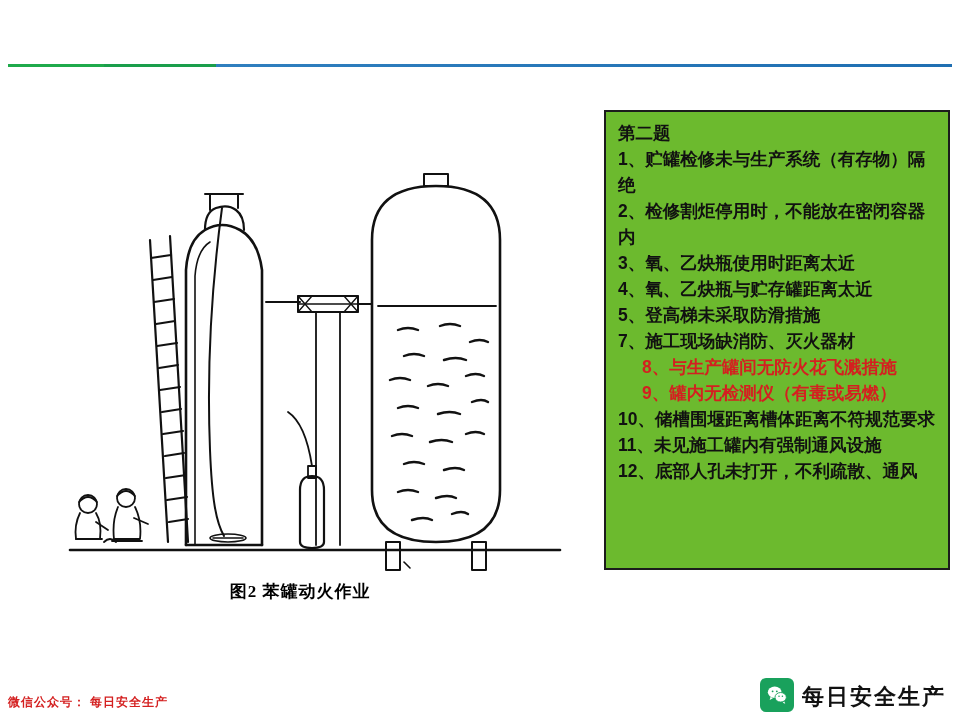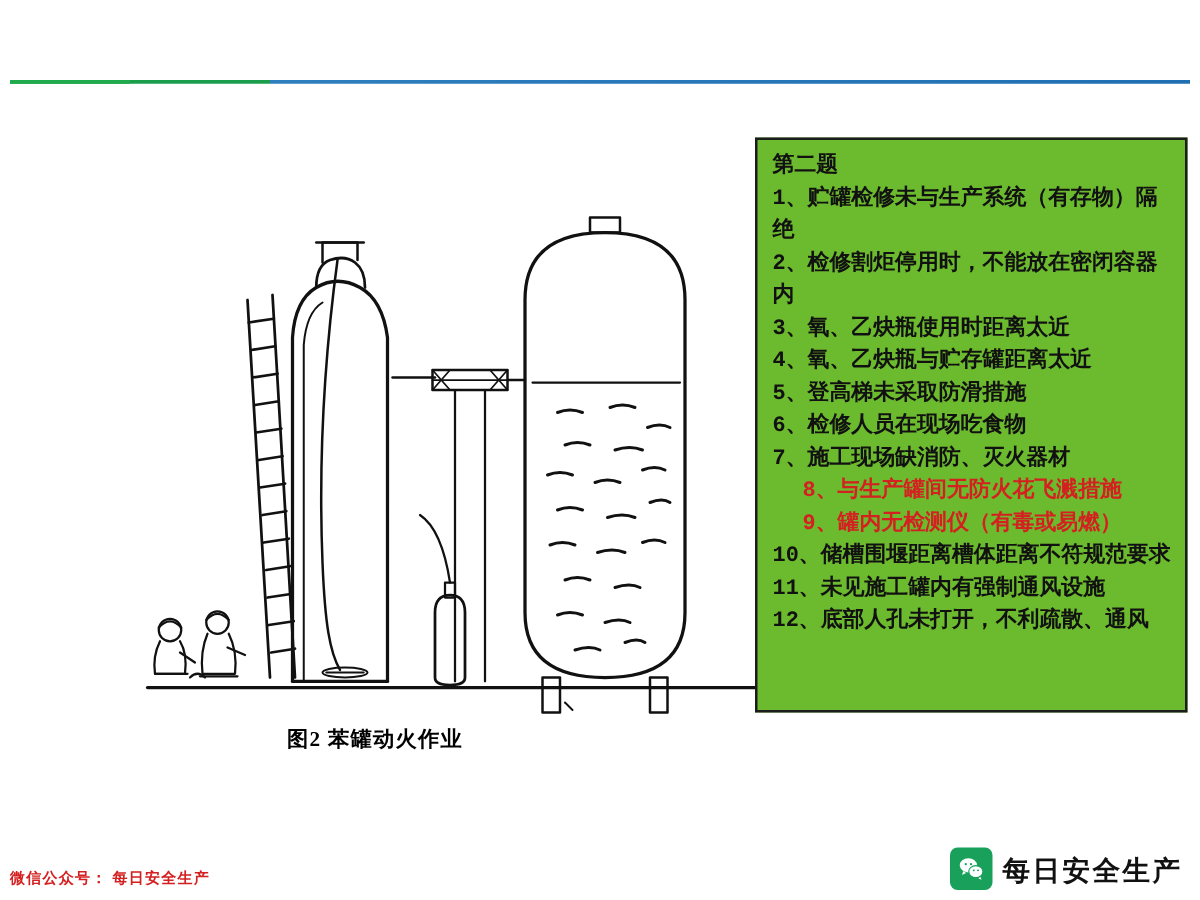--- a/index.html
+++ b/index.html
@@ -39,21 +39,20 @@
     background: #1faa4b;
   }
 
   
   .figure-area {
     position: absolute;
     left: 0px;
     top: 90px;
     width: 600px;
     height: 520px;
-    padding-left: 48px;
   }
   .figure-svg {
     display: block;
   }
   .figure-caption {
     position: absolute;
     left: 0;
     top: 490px;
     width: 600px;
     text-align: center;
@@ -70,21 +69,21 @@
     left: 604px;
     top: 110px;
     width: 346px;
     height: 460px;
     background: #6cba2e;
     border: 2px solid #1c1c1c;
     box-sizing: border-box;
     padding: 8px 10px 8px 12px;
   }
   .answer-line {
-    font-family: Liberation Mono, monospace;
+    font-family: Liberation Sans, sans-serif;
     font-weight: bold;
     font-size: 17.5px;
     line-height: 26px;
     color: #111111;
     white-space: pre-wrap;
   }
   .answer-line.red {
     color: #d42020;
     margin-left: 24px;
   }
@@ -260,21 +259,20 @@
     <div class="figure-caption">图2  苯罐动火作业</div>
   </div>
 
   <div class="answer-box">
     <div class="answer-line">第二题</div>
     <div class="answer-line">1、贮罐检修未与生产系统（有存物）隔绝</div>
     <div class="answer-line">2、检修割炬停用时，不能放在密闭容器内</div>
     <div class="answer-line">3、氧、乙炔瓶使用时距离太近</div>
     <div class="answer-line">4、氧、乙炔瓶与贮存罐距离太近</div>
     <div class="answer-line">5、登高梯未采取防滑措施</div>
-    <div class="answer-line">6、检修人员在现场吃食物</div>
     <div class="answer-line">7、施工现场缺消防、灭火器材</div>
     <div class="answer-line red">8、与生产罐间无防火花飞溅措施</div>
     <div class="answer-line red">9、罐内无检测仪（有毒或易燃）</div>
     <div class="answer-line">10、储槽围堰距离槽体距离不符规范要求</div>
     <div class="answer-line">11、未见施工罐内有强制通风设施</div>
     <div class="answer-line">12、底部人孔未打开，不利疏散、通风</div>
   </div>
 
   <div class="wechat-note">微信公众号：  每日安全生产</div>
 

